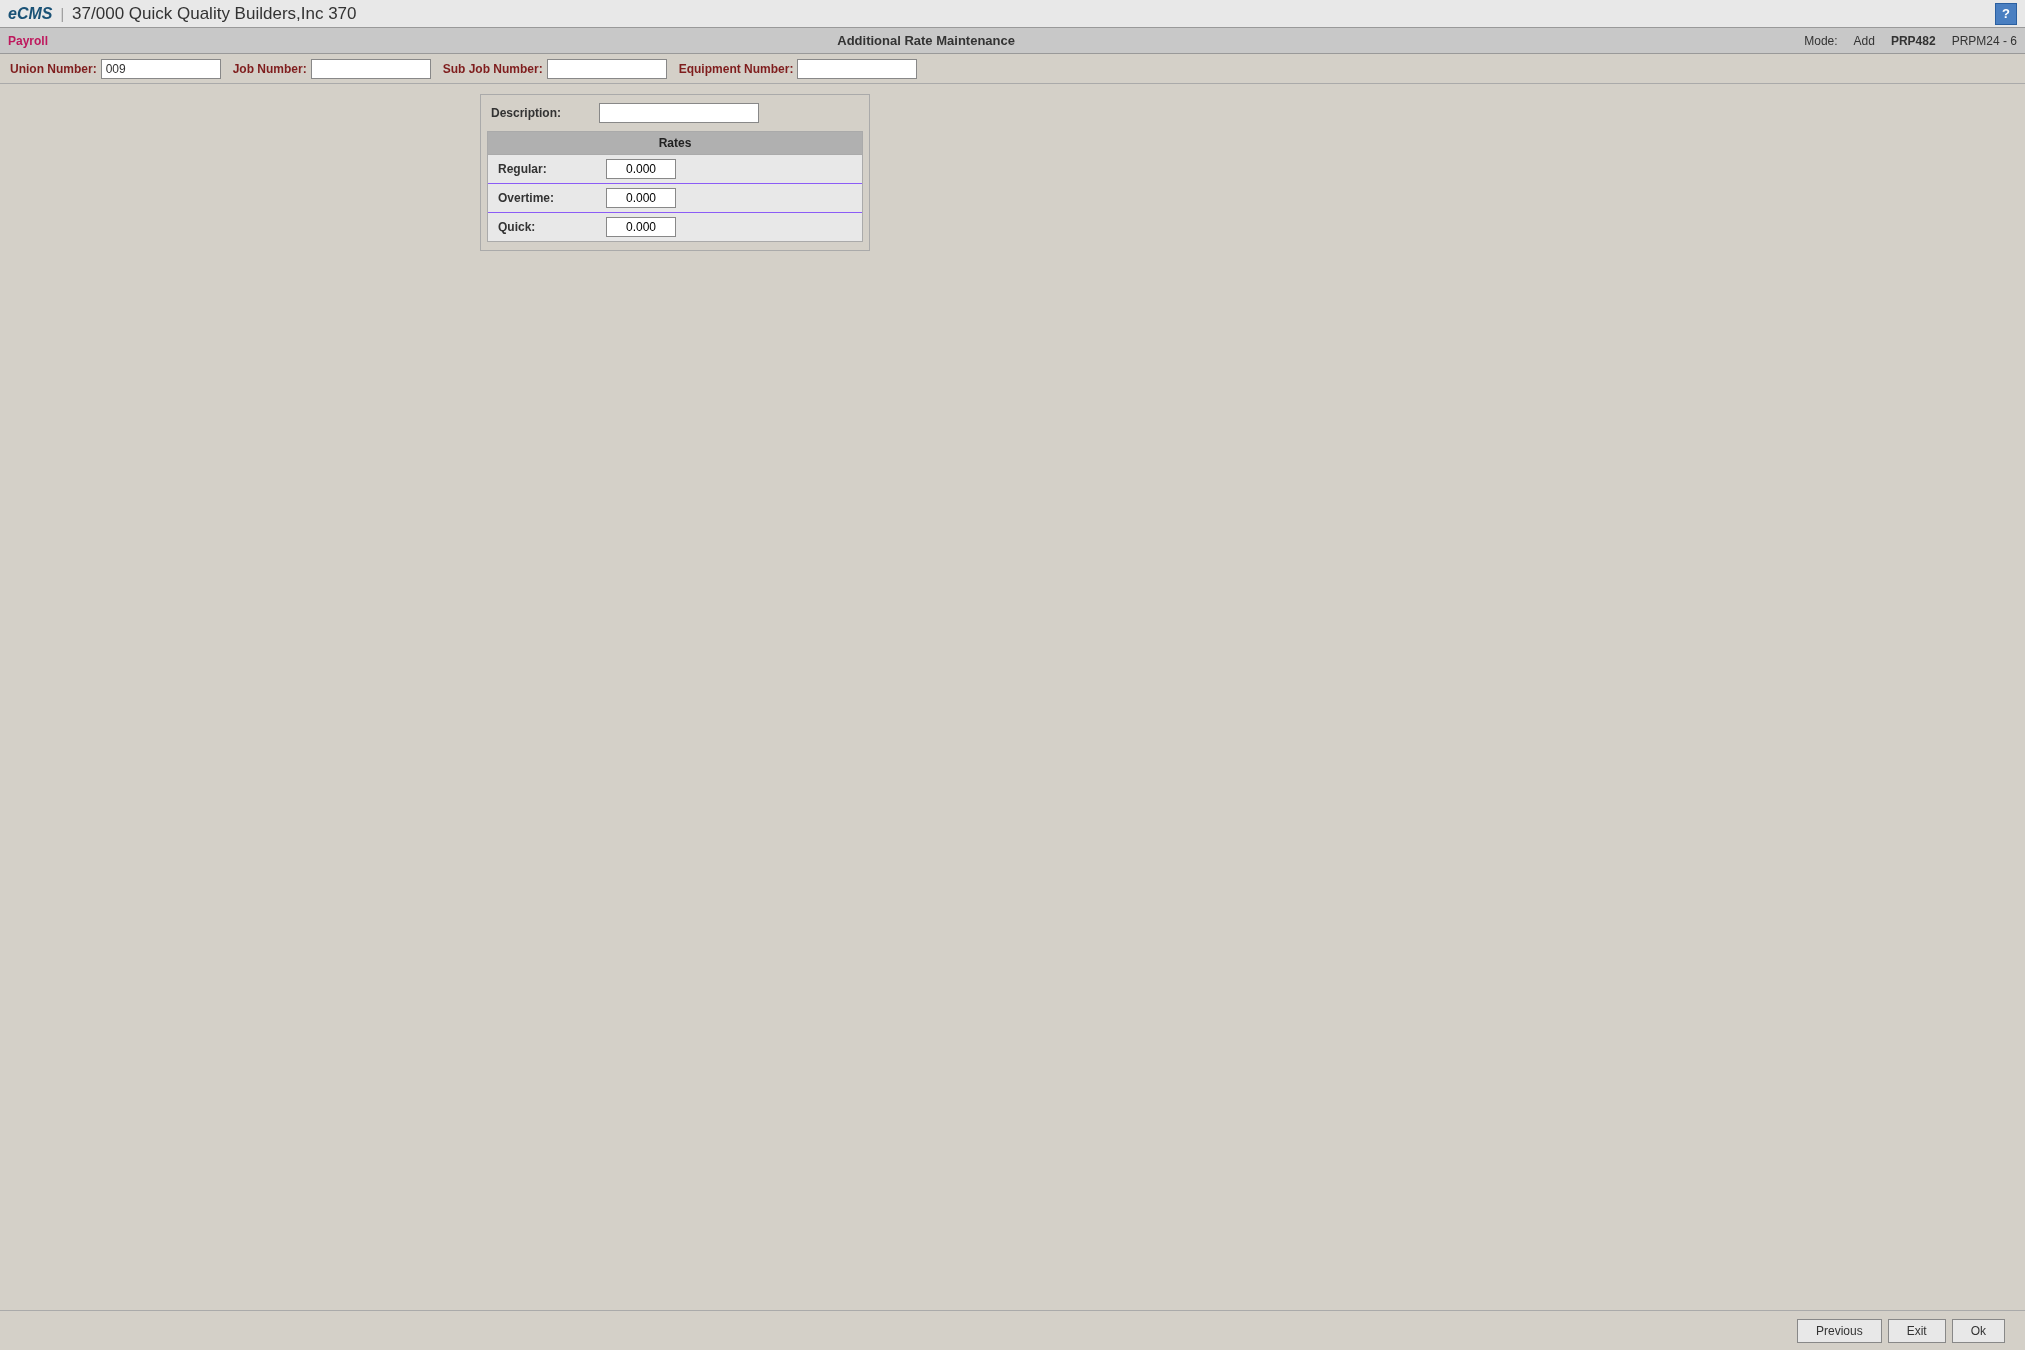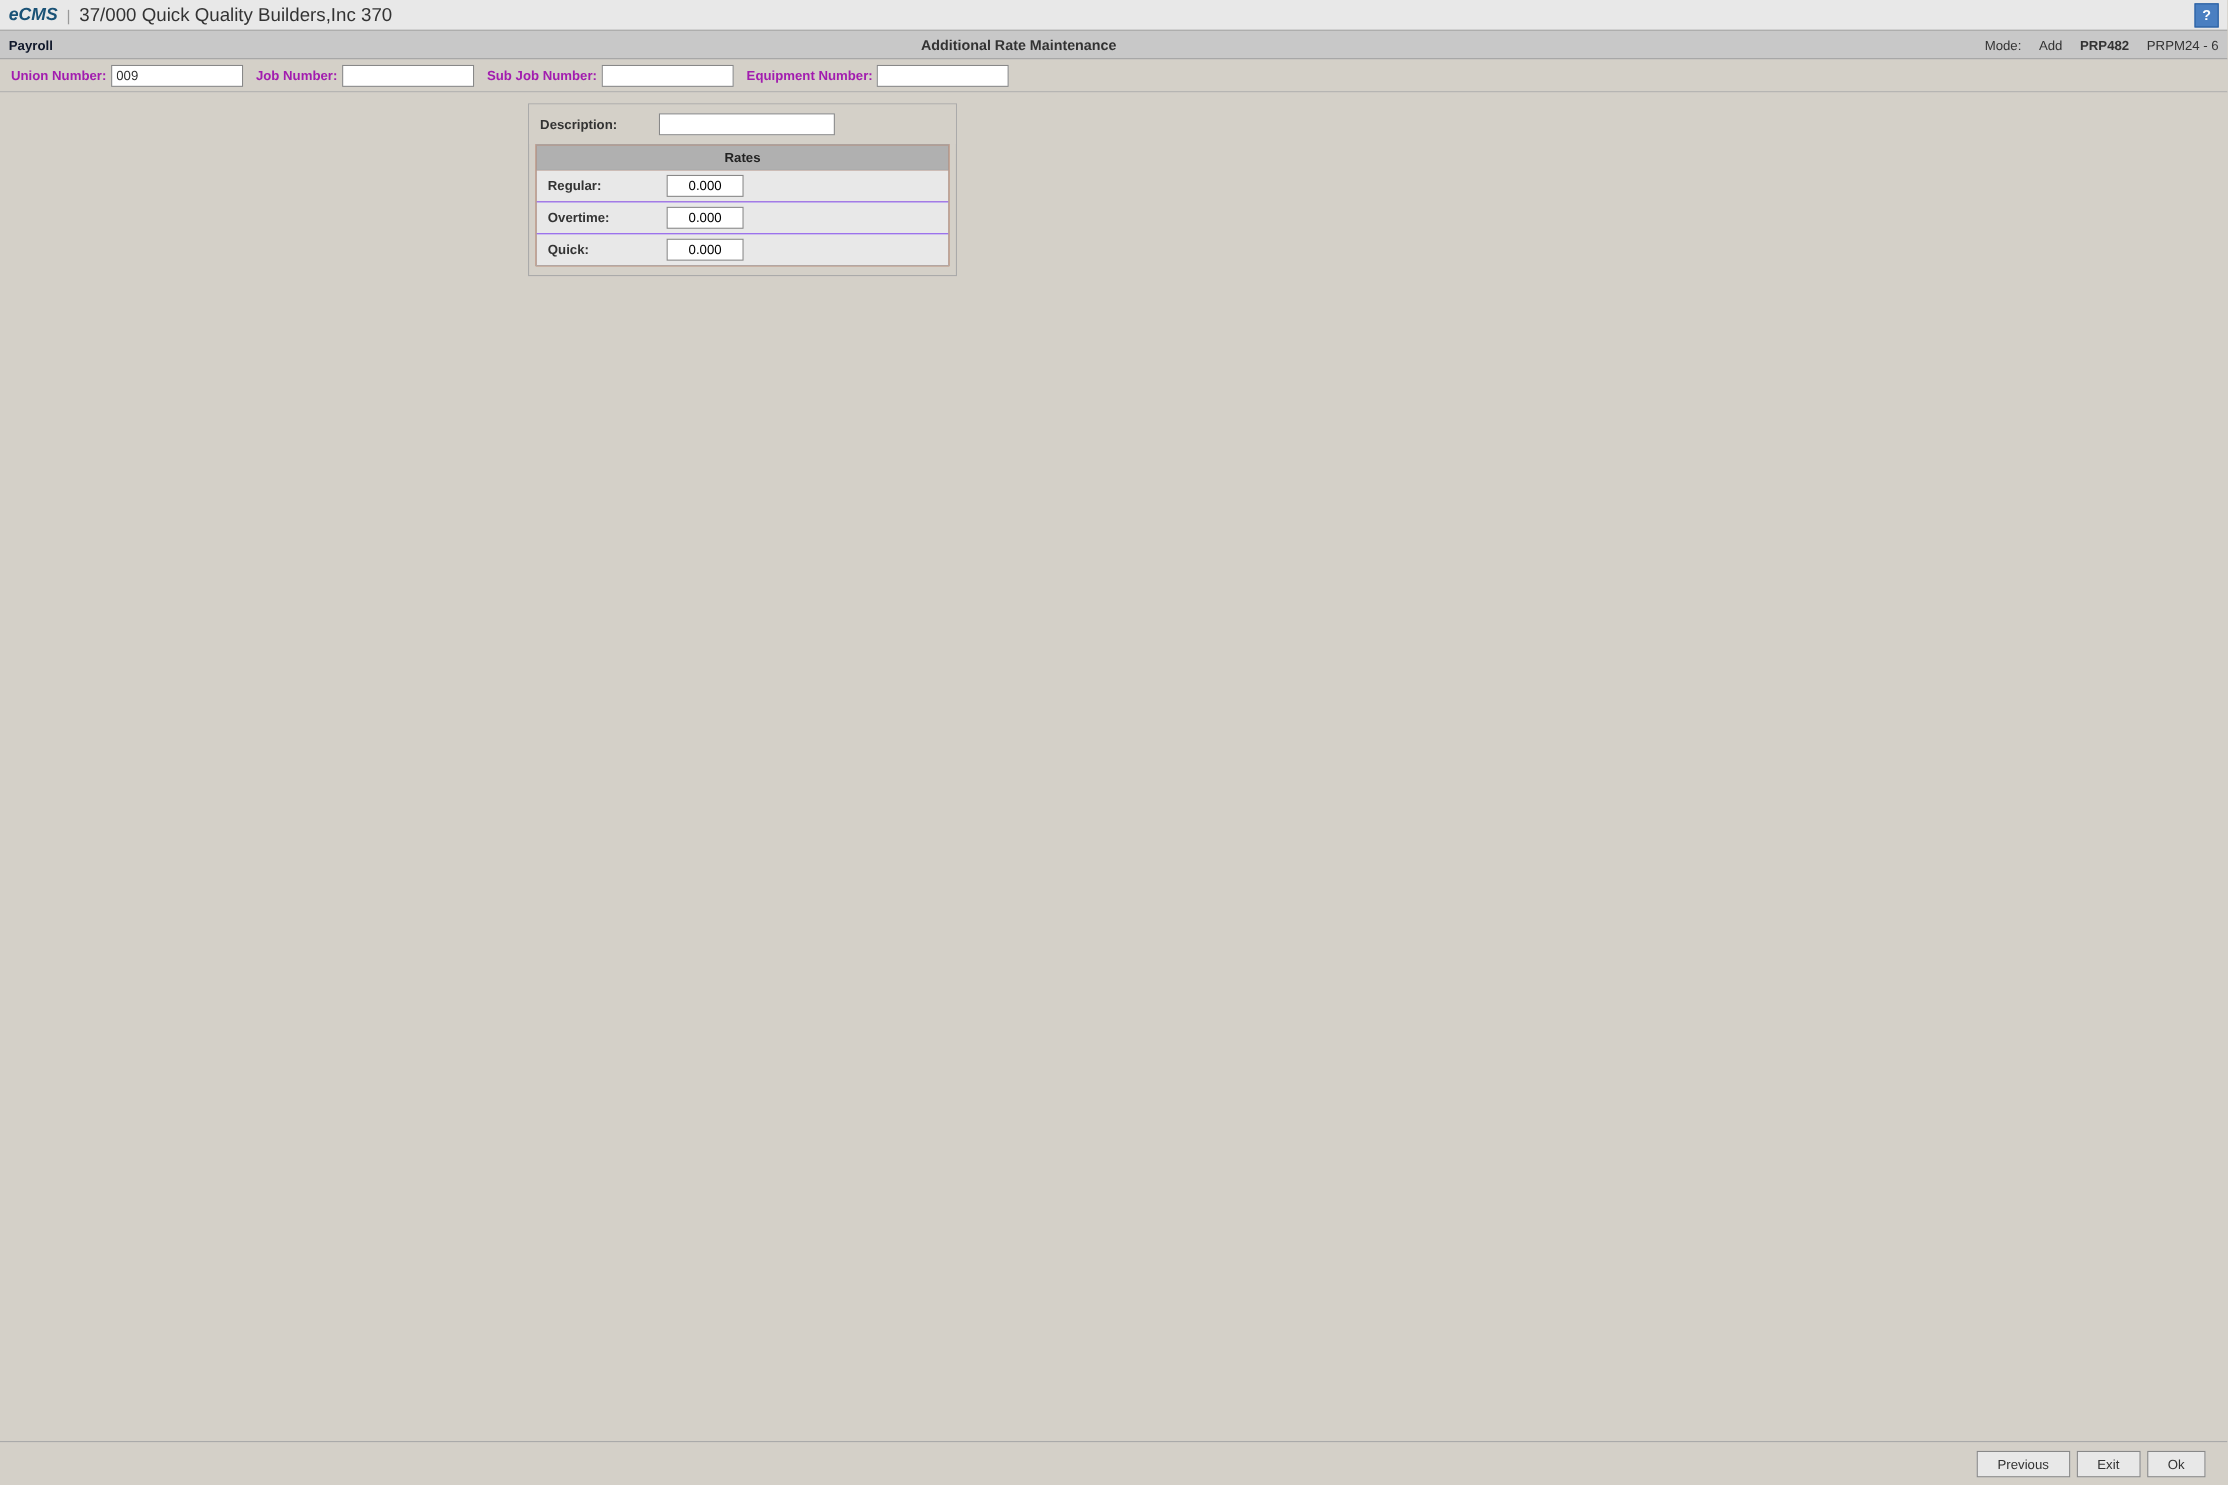--- a/index.html
+++ b/index.html
@@ -67,21 +67,21 @@
       border-bottom: 1px solid #999;
       height: 26px;
       display: flex;
       align-items: center;
       padding: 0 8px;
       gap: 16px;
     }
 
     .header-module {
       font-weight: bold;
-      color: #0f172a;
+      color: #be185d;
     }
 
     .header-title {
       flex: 1;
       text-align: center;
       font-weight: bold;
       color: #333;
       font-size: 13px;
     }
 
@@ -109,21 +109,21 @@
       gap: 12px;
     }
 
     .field-group {
       display: flex;
       align-items: center;
       gap: 4px;
     }
 
     .field-label {
-      color: #a21caf;
+      color: #7f1d1d;
       font-weight: bold;
       white-space: nowrap;
     }
 
     .field-input {
       background: white;
       border: 1px solid #888;
       height: 20px;
       padding: 0 4px;
       color: #333;

